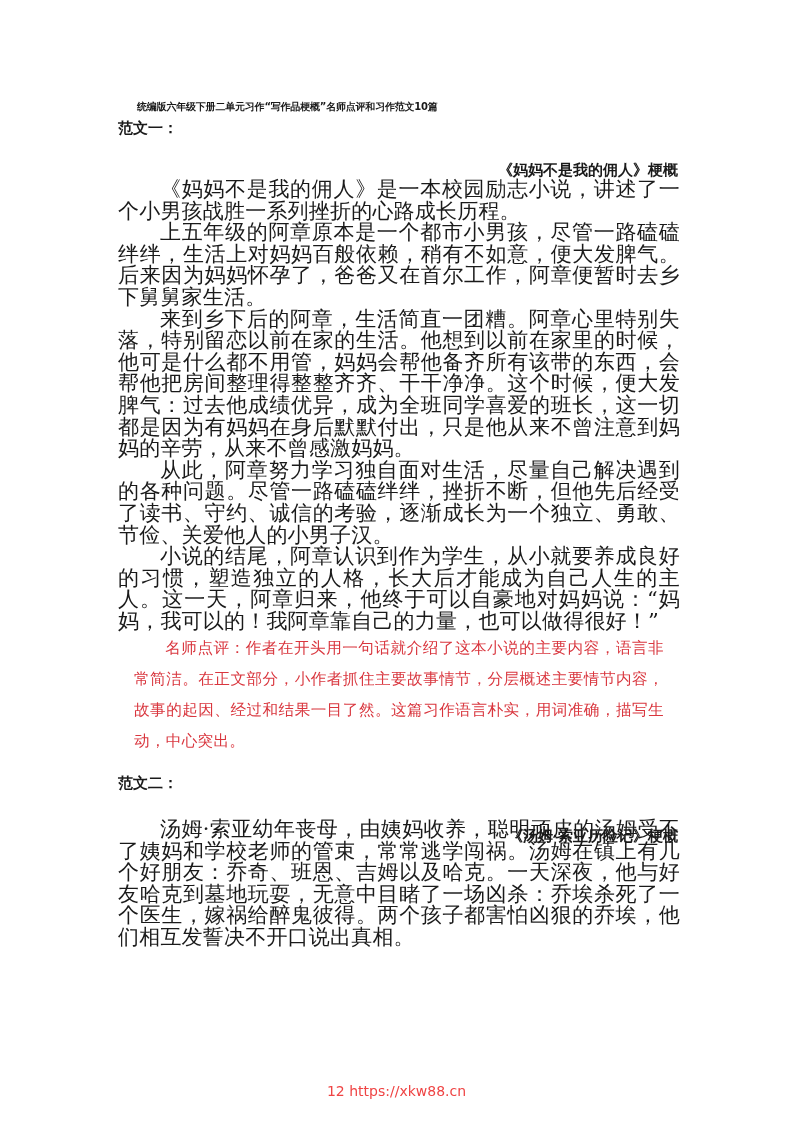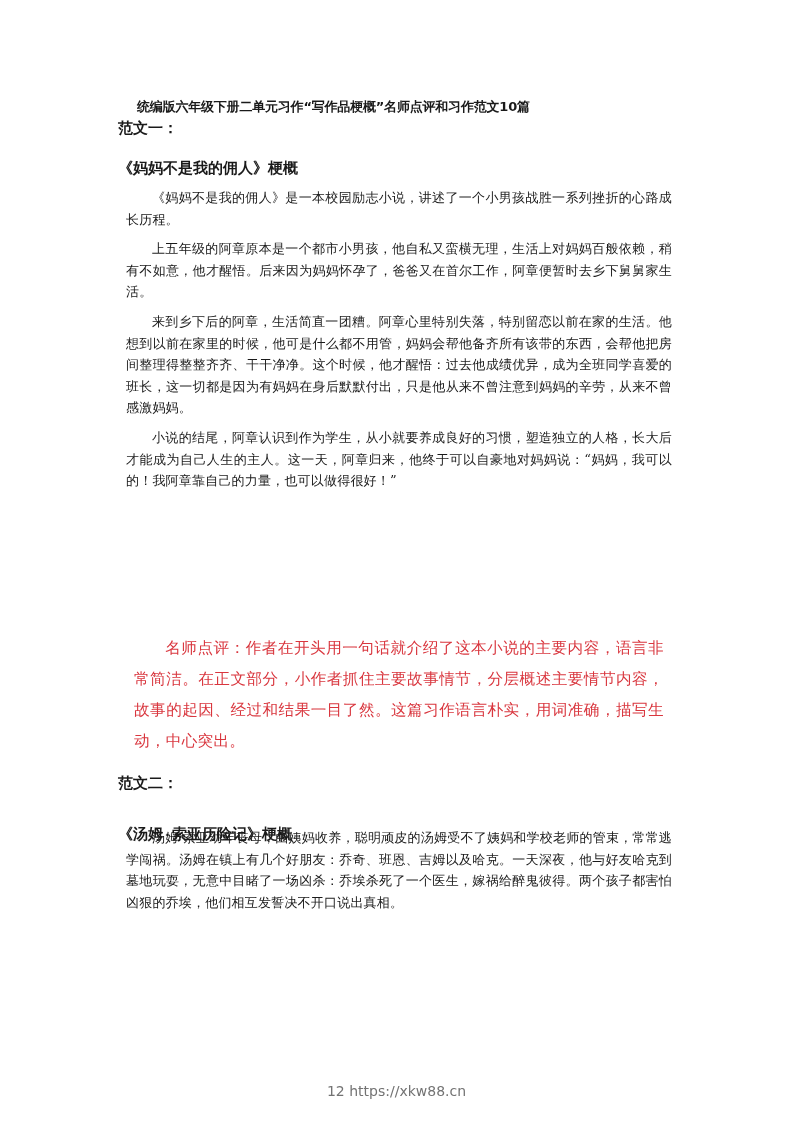--- a/index.html
+++ b/index.html
@@ -1,51 +1,52 @@
 <!DOCTYPE html>
 <html><head>
   <meta charset="utf-8">
   <style>
     html, body { margin: 0; padding: 0; background: #ffffff; }
     body { width: 793px; height: 1122px; position: relative; overflow: hidden;
            font-family: "DejaVu Serif", "Liberation Serif", serif; color: #1a1a1a; }
     .page { position: absolute; left: 0; top: 0; width: 793px; height: 1122px; }
     .doc-title { position: absolute; left: 137px; top: 97px; width: 560px;
                  font-family: "DejaVu Sans", "Liberation Sans", sans-serif; font-weight: bold;
-                 font-size: 13px; line-height: 20px; white-space: nowrap; letter-spacing: -0.2px; }
+                 font-size: 10px; line-height: 20px; white-space: nowrap; letter-spacing: -0.2px; }
     .section-label { position: absolute; left: 118px;
                      font-family: "DejaVu Sans", "Liberation Sans", sans-serif; font-weight: bold;
                      font-size: 15px; line-height: 20px; }
-    .essay-heading { position: absolute; left: 118px; width: 560px; text-align: left;
-                     font-family: Liberation Mono, monospace; font-weight: bold;
+    .essay-heading { position: absolute; left: 118px; width: 560px; text-align: right;
+                     font-family: Liberation Sans, sans-serif; font-weight: bold;
                      font-size: 15px; line-height: 20px; }
     .body-block { position: absolute; left: 118px; width: 562px; }
-    .body-block p { margin: 8px; font-size: 13px; line-height: 21.6px; text-indent: 2em;
+    .body-block p { margin: 0; font-size: 21px; line-height: 21.6px; text-indent: 2em;
                     text-align: justify; letter-spacing: 0.2px; }
     .comment-block { position: absolute; left: 118px; width: 562px; color: #d9363e; }
     .comment-block p { margin: 16px; font-size: 15.6px; line-height: 31px; text-indent: 2em;
                        text-align: justify; letter-spacing: 0.3px; }
     .footer { position: absolute; left: 0; top: 1081px; width: 793px; text-align: center;
               font-family: "DejaVu Sans", "Liberation Sans", sans-serif; font-size: 14px;
-              color: #737373; line-height: 20px; }
+              color: #ef4444; line-height: 20px; }
   </style>
 </head>
 <body>
 
 <div class="page">
 
   <div class="doc-title">统编版六年级下册二单元习作“写作品梗概”名师点评和习作范文10篇</div>
 
   <div class="section-label" style="top:118px;">范文一：</div>
   <div class="essay-heading" style="top:160px;">《妈妈不是我的佣人》梗概</div>
 
   <div class="body-block" style="top:179px;">
     <p>《妈妈不是我的佣人》是一本校园励志小说，讲述了一个小男孩战胜一系列挫折的心路成长历程。</p>
-    <p>上五年级的阿章原本是一个都市小男孩，他自私又蛮横无理，生活上对妈妈百般依赖，稍有不如意，他才醒悟。后来因为妈妈怀孕了，爸爸又在首尔工作，阿章便暂时去乡下舅舅家生活。</p>
-    <p>来到乡下后的阿章，生活简直一团糟。阿章心里特别失落，特别留恋以前在家的生活。他想到以前在家里的时候，他可是什么都不用管，妈妈会帮他备齐所有该带的东西，会帮他把房间整理得整整齐齐、干干净净。这个时候，他才醒悟：过去他成绩优异，成为全班同学喜爱的班长，这一切都是因为有妈妈在身后默默付出，只是他从来不曾注意到妈妈的辛劳，从来不曾感激妈妈。</p>
+    <p>上五年级的阿章原本是一个都市小男孩，尽管一路磕磕绊绊，生活上对妈妈百般依赖，稍有不如意，便大发脾气。后来因为妈妈怀孕了，爸爸又在首尔工作，阿章便暂时去乡下舅舅家生活。</p>
+    <p>来到乡下后的阿章，生活简直一团糟。阿章心里特别失落，特别留恋以前在家的生活。他想到以前在家里的时候，他可是什么都不用管，妈妈会帮他备齐所有该带的东西，会帮他把房间整理得整整齐齐、干干净净。这个时候，便大发脾气：过去他成绩优异，成为全班同学喜爱的班长，这一切都是因为有妈妈在身后默默付出，只是他从来不曾注意到妈妈的辛劳，从来不曾感激妈妈。</p>
+    <p>从此，阿章努力学习独自面对生活，尽量自己解决遇到的各种问题。尽管一路磕磕绊绊，挫折不断，但他先后经受了读书、守约、诚信的考验，逐渐成长为一个独立、勇敢、节俭、关爱他人的小男子汉。</p>
     <p>小说的结尾，阿章认识到作为学生，从小就要养成良好的习惯，塑造独立的人格，长大后才能成为自己人生的主人。这一天，阿章归来，他终于可以自豪地对妈妈说：“妈妈，我可以的！我阿章靠自己的力量，也可以做得很好！”</p>
   </div>
 
   <div class="comment-block" style="top:617px;">
     <p>名师点评：作者在开头用一句话就介绍了这本小说的主要内容，语言非常简洁。在正文部分，小作者抓住主要故事情节，分层概述主要情节内容，故事的起因、经过和结果一目了然。这篇习作语言朴实，用词准确，描写生动，中心突出。</p>
   </div>
 
   <div class="section-label" style="top:773px;">范文二：</div>
   <div class="essay-heading" style="top:826px;">《汤姆·索亚历险记》梗概</div>
 

